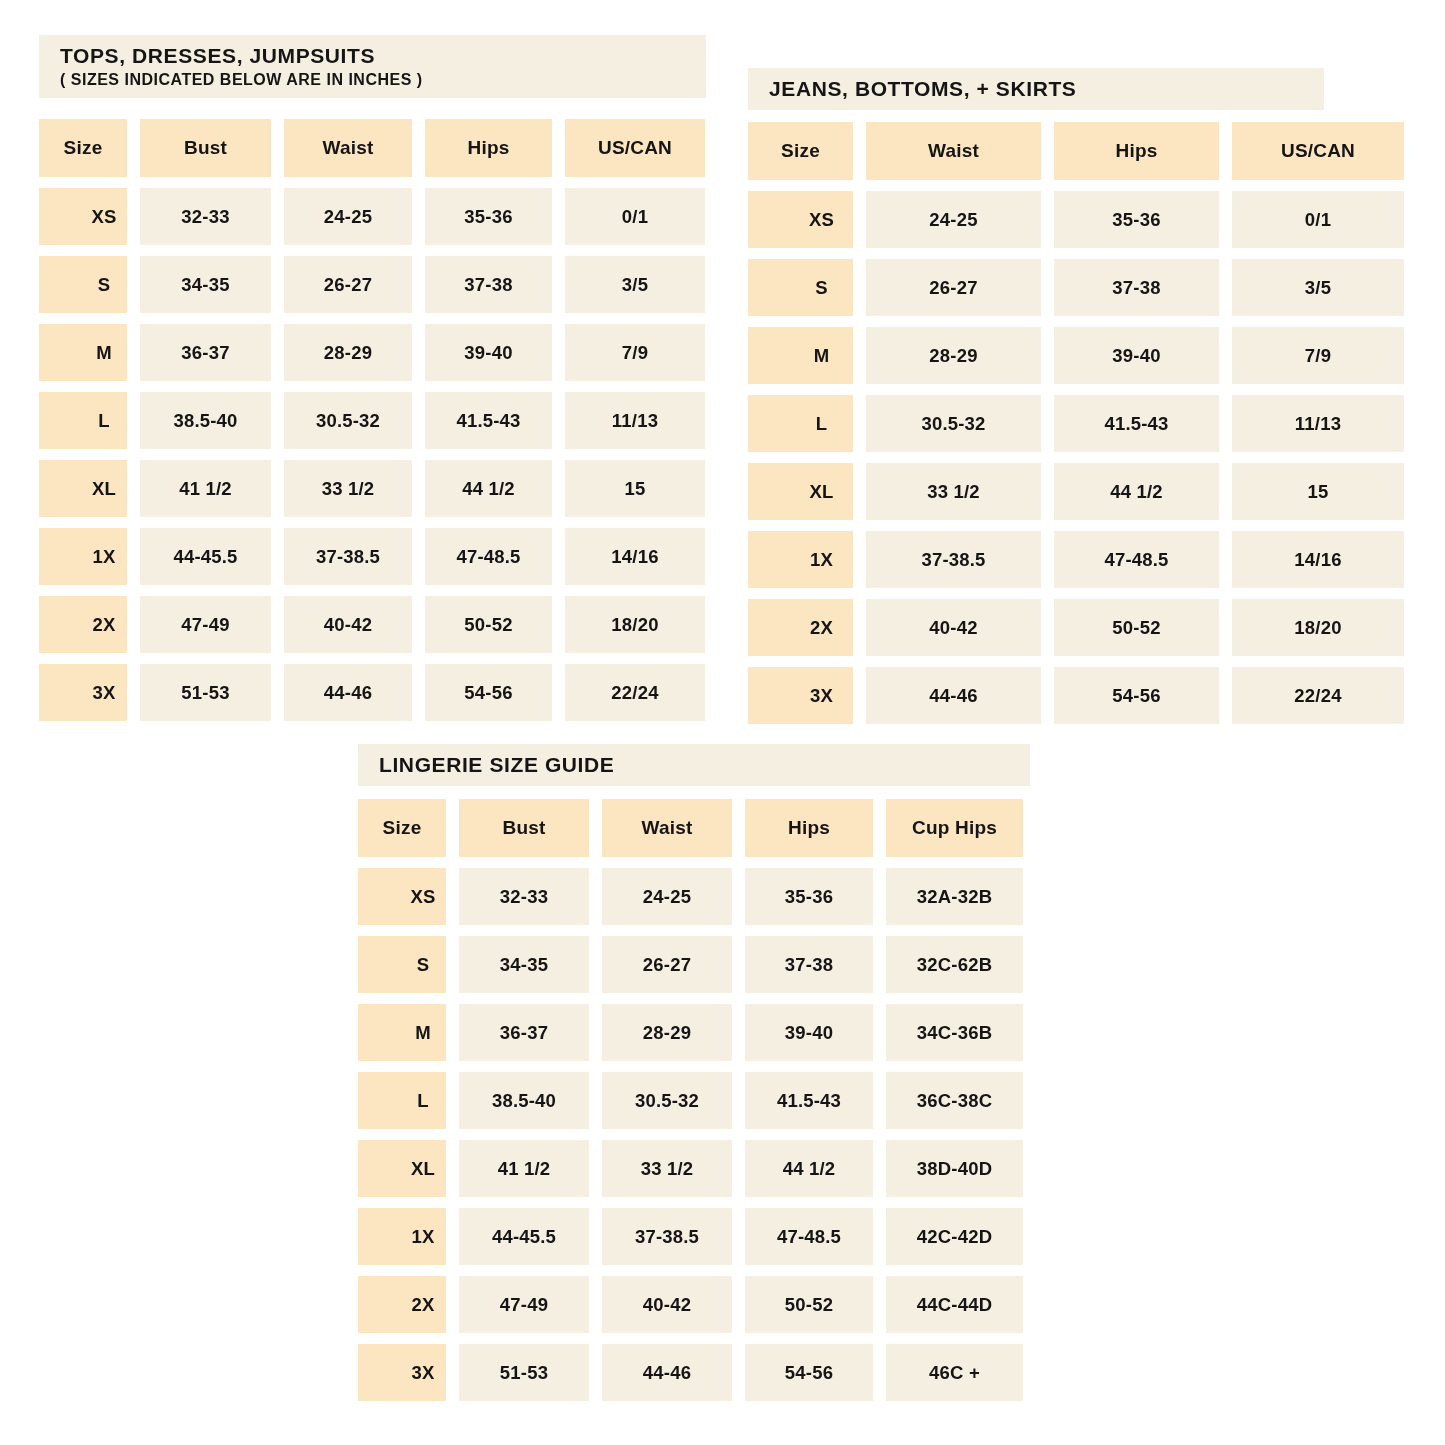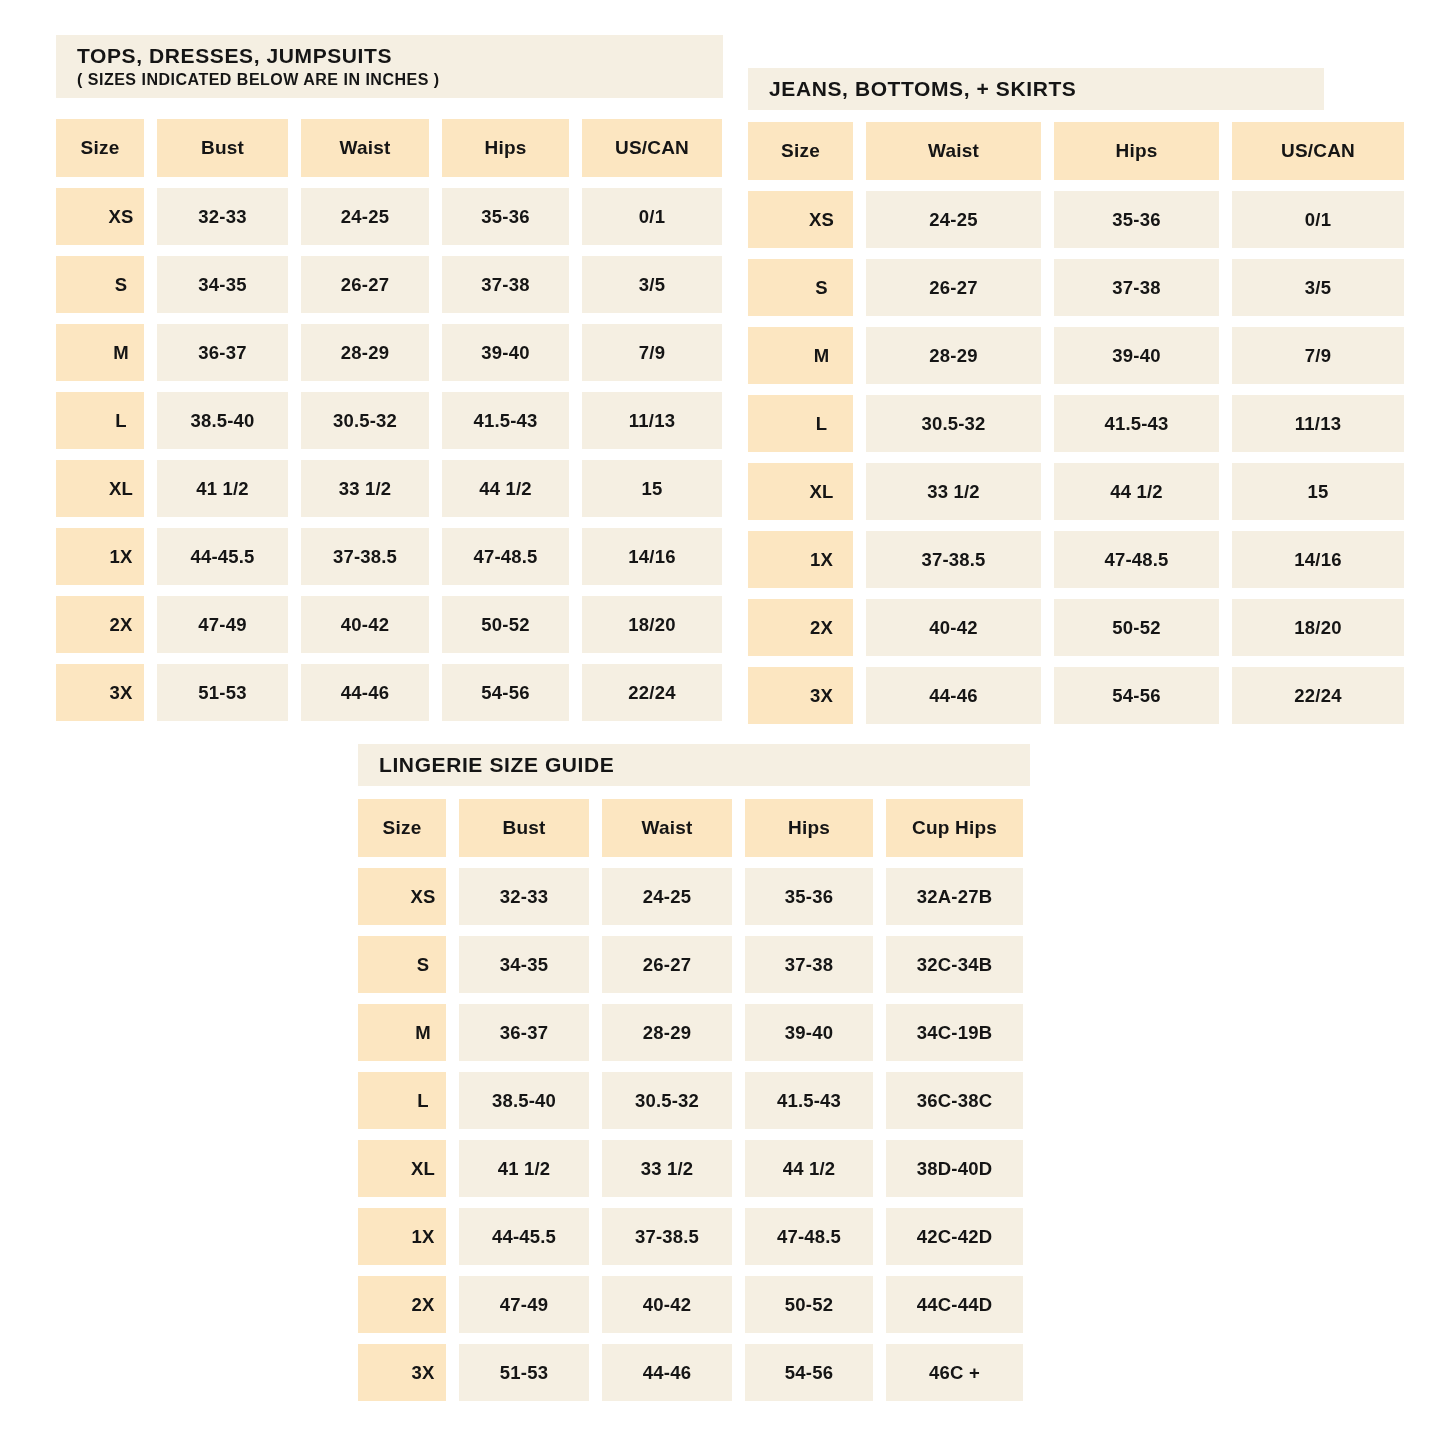--- a/index.html
+++ b/index.html
@@ -57,21 +57,21 @@
   }
   .cell.head{
     background:var(--peach);
     font-size:19px;
   }
   .cell.size{
     background:var(--peach);
     padding-left:42px;
   }
   
-  #table-tops{left:56px;top:35px;width:667px;}
+  #table-tops{left:39px;top:35px;width:667px;}
   #table-tops .banner{height:63px;margin-bottom:21px;}
   #table-tops .grid{grid-template-columns:88px 131px 128px 127px 140px;grid-template-rows:58px;}
   
   #table-jeans{left:748px;top:68px;width:576px;}
   #table-jeans .banner{height:42px;margin-bottom:12px;}
   #table-jeans .grid{grid-template-columns:105px 175px 165px 172px;grid-template-rows:58px;}
   
   #table-lingerie{left:358px;top:744px;width:672px;}
   #table-lingerie .banner{height:42px;margin-bottom:13px;}
   #table-lingerie .grid{grid-template-columns:88px 130px 130px 128px 137px;grid-template-rows:58px;}
@@ -184,31 +184,31 @@
   <div class="grid">
       <div class="cell head">Size</div>
       <div class="cell head">Bust</div>
       <div class="cell head">Waist</div>
       <div class="cell head">Hips</div>
       <div class="cell head">Cup Hips</div>
       <div class="cell size">XS</div>
       <div class="cell val">32-33</div>
       <div class="cell val">24-25</div>
       <div class="cell val">35-36</div>
-      <div class="cell val">32A-27B</div>
+      <div class="cell val">32A-32B</div>
       <div class="cell size">S</div>
       <div class="cell val">34-35</div>
       <div class="cell val">26-27</div>
       <div class="cell val">37-38</div>
-      <div class="cell val">32C-34B</div>
+      <div class="cell val">32C-62B</div>
       <div class="cell size">M</div>
       <div class="cell val">36-37</div>
       <div class="cell val">28-29</div>
       <div class="cell val">39-40</div>
-      <div class="cell val">34C-19B</div>
+      <div class="cell val">34C-36B</div>
       <div class="cell size">L</div>
       <div class="cell val">38.5-40</div>
       <div class="cell val">30.5-32</div>
       <div class="cell val">41.5-43</div>
       <div class="cell val">36C-38C</div>
       <div class="cell size">XL</div>
       <div class="cell val">41 1/2</div>
       <div class="cell val">33 1/2</div>
       <div class="cell val">44 1/2</div>
       <div class="cell val">38D-40D</div>

